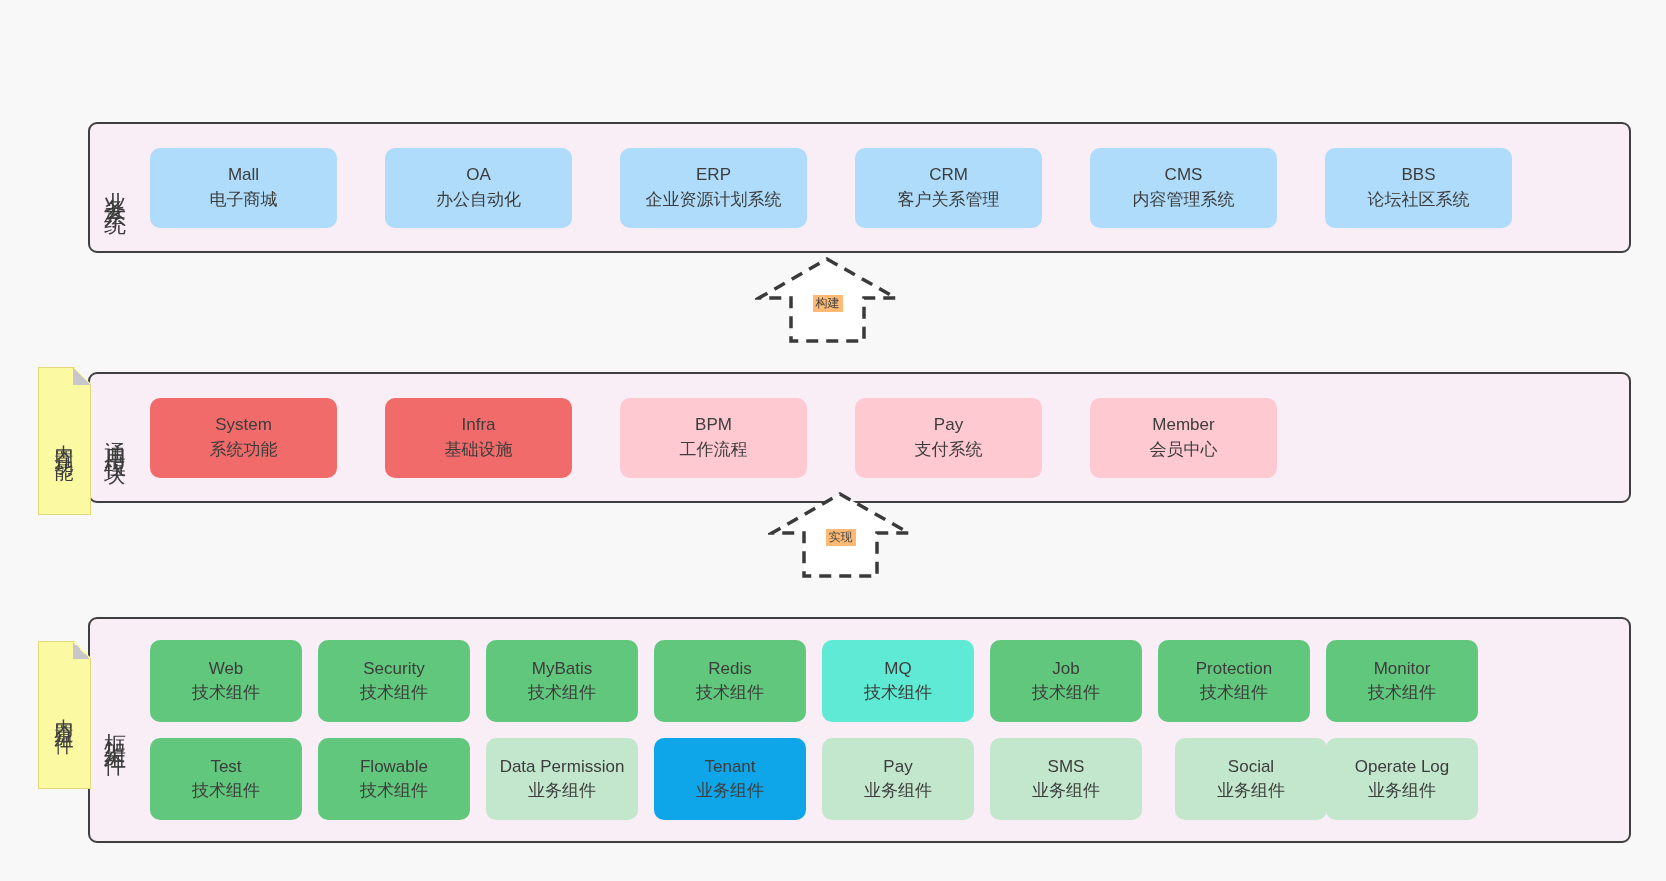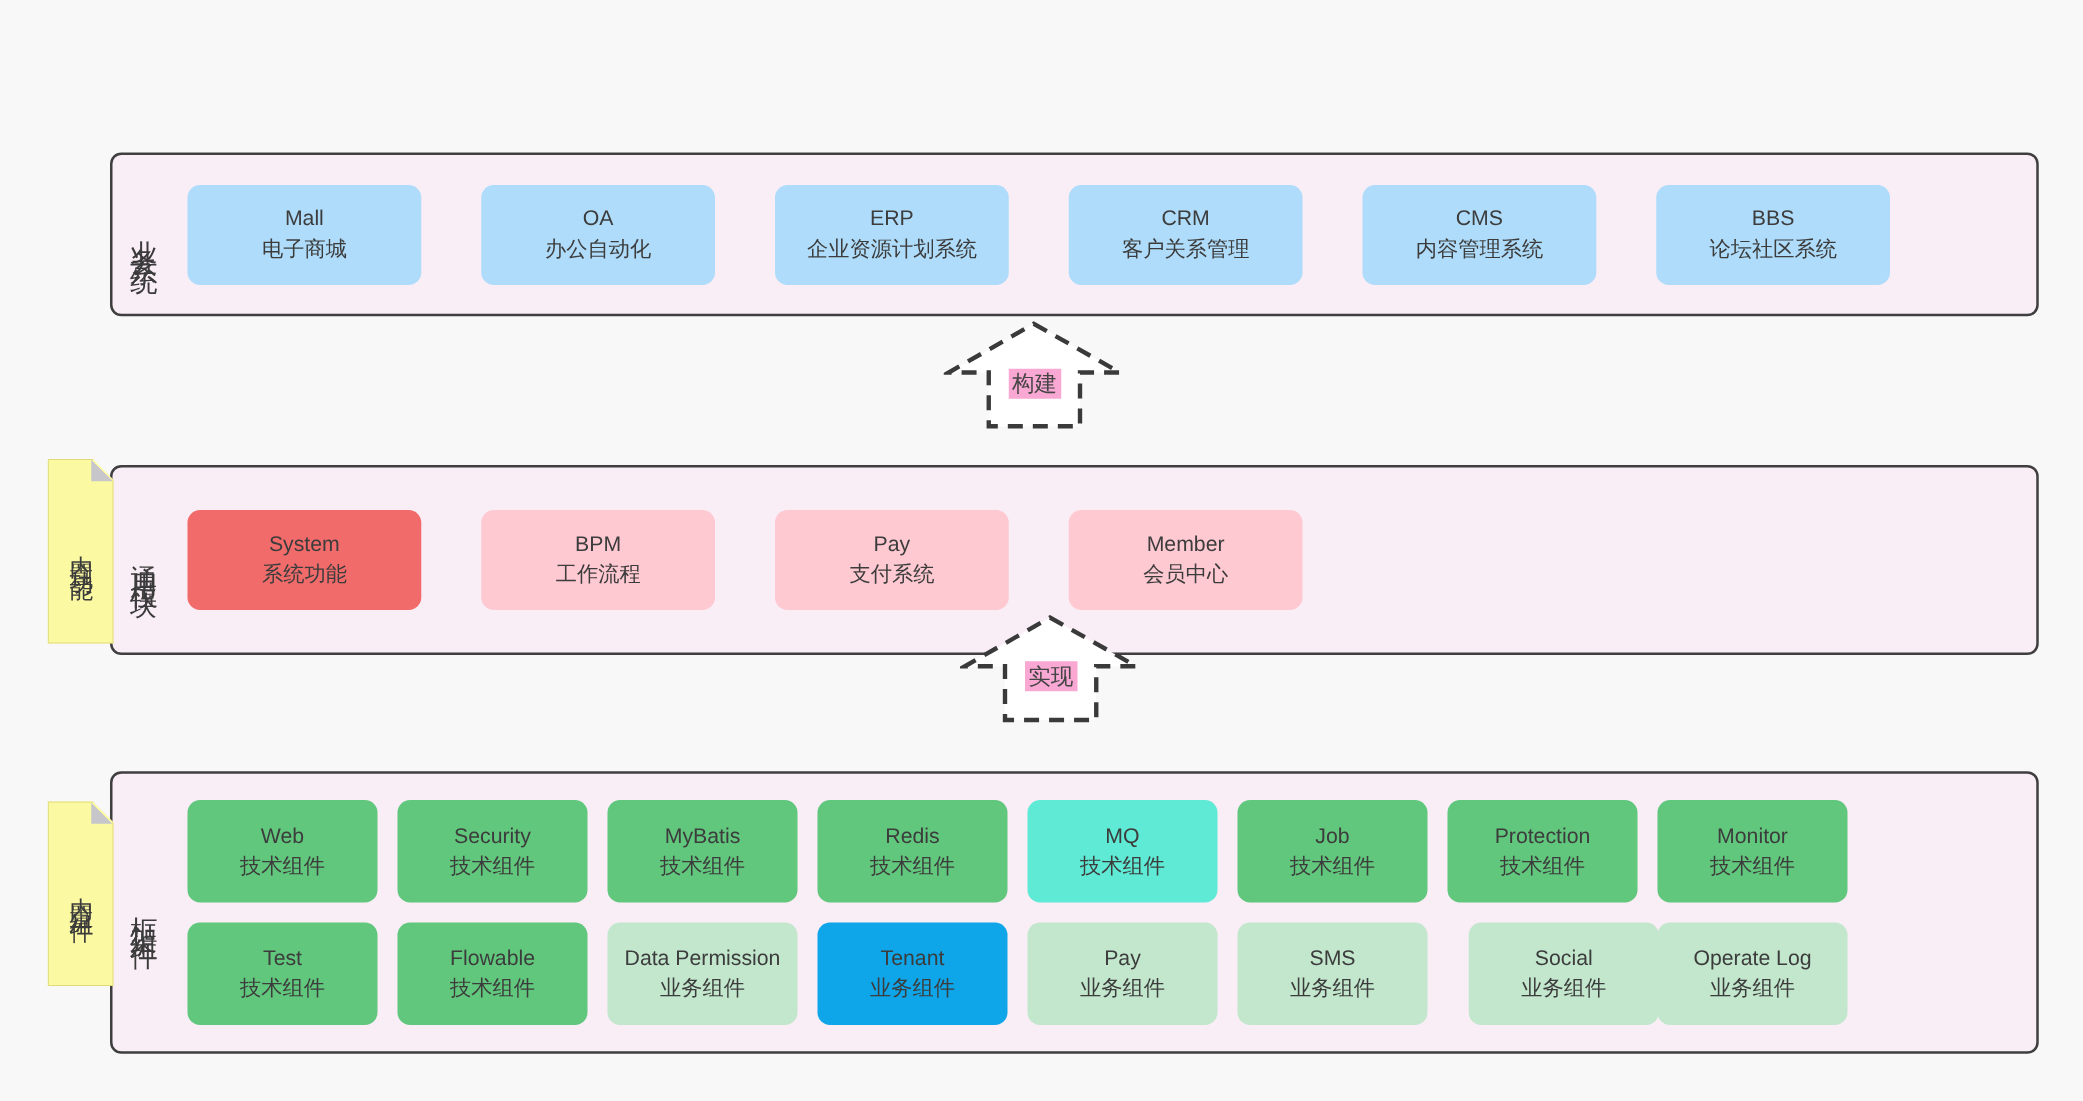--- a/index.html
+++ b/index.html
@@ -22,21 +22,21 @@
     left: 88px;
     width: 1543px;
     box-sizing: border-box;
     background: var(--band_bg, #f9edf6);
     border: 2px solid var(--band_border, #3f3f3f);
     border-radius: 9px;
     display: flex;
     align-items: center;
   }
   .band-1 { top: 122px; height: 131px; }
-  .band-2 { top: 372px; height: 152px; }
+  .band-2 { top: 372px; height: 131px; }
   .band-3 { top: 617px; height: 226px; }
 
   .band-label {
     writing-mode: vertical-rl;
     text-orientation: upright;
     font-size: 22px;
     letter-spacing: 7px;
     line-height: 1;
     color: var(--text, #3b3b3b);
     margin: 0 6px 0 14px;
@@ -116,23 +116,23 @@
     fill: #ffffff;
     stroke: var(--arrow_stroke, #3a3a3a);
     stroke-width: 3.5;
     stroke-dasharray: 12 8;
   }
   .arrow-label {
     position: absolute;
     left: 50%;
     top: 44%;
     transform: translateX(-50%);
-    background: #f9a8d4;
+    background: #fdba74;
     padding: 0 3px;
-    font-size: 18px;
+    font-size: 12px;
     color: #454545;
     white-space: nowrap;
   }
 </style>
 </head>
 <body>
 
 <div class="canvas">
 
   <section class="band band-1">
@@ -172,20 +172,24 @@
     <div class="arrow-label">构建</div>
   </div>
 
   <section class="band band-2">
     <div class="band-label">通用模块</div>
     <div class="boxes-row">
         <div class="box" style="background: rgb(242, 107, 107);">
           <div class="box-title">System</div>
           <div class="box-sub">系统功能</div>
         </div>
+        <div class="box" style="background: rgb(242, 107, 107);">
+          <div class="box-title">Infra</div>
+          <div class="box-sub">基础设施</div>
+        </div>
         <div class="box" style="background: rgb(255, 201, 210);">
           <div class="box-title">BPM</div>
           <div class="box-sub">工作流程</div>
         </div>
         <div class="box" style="background: rgb(255, 201, 210);">
           <div class="box-title">Pay</div>
           <div class="box-sub">支付系统</div>
         </div>
         <div class="box" style="background: rgb(255, 201, 210);">
           <div class="box-title">Member</div>

